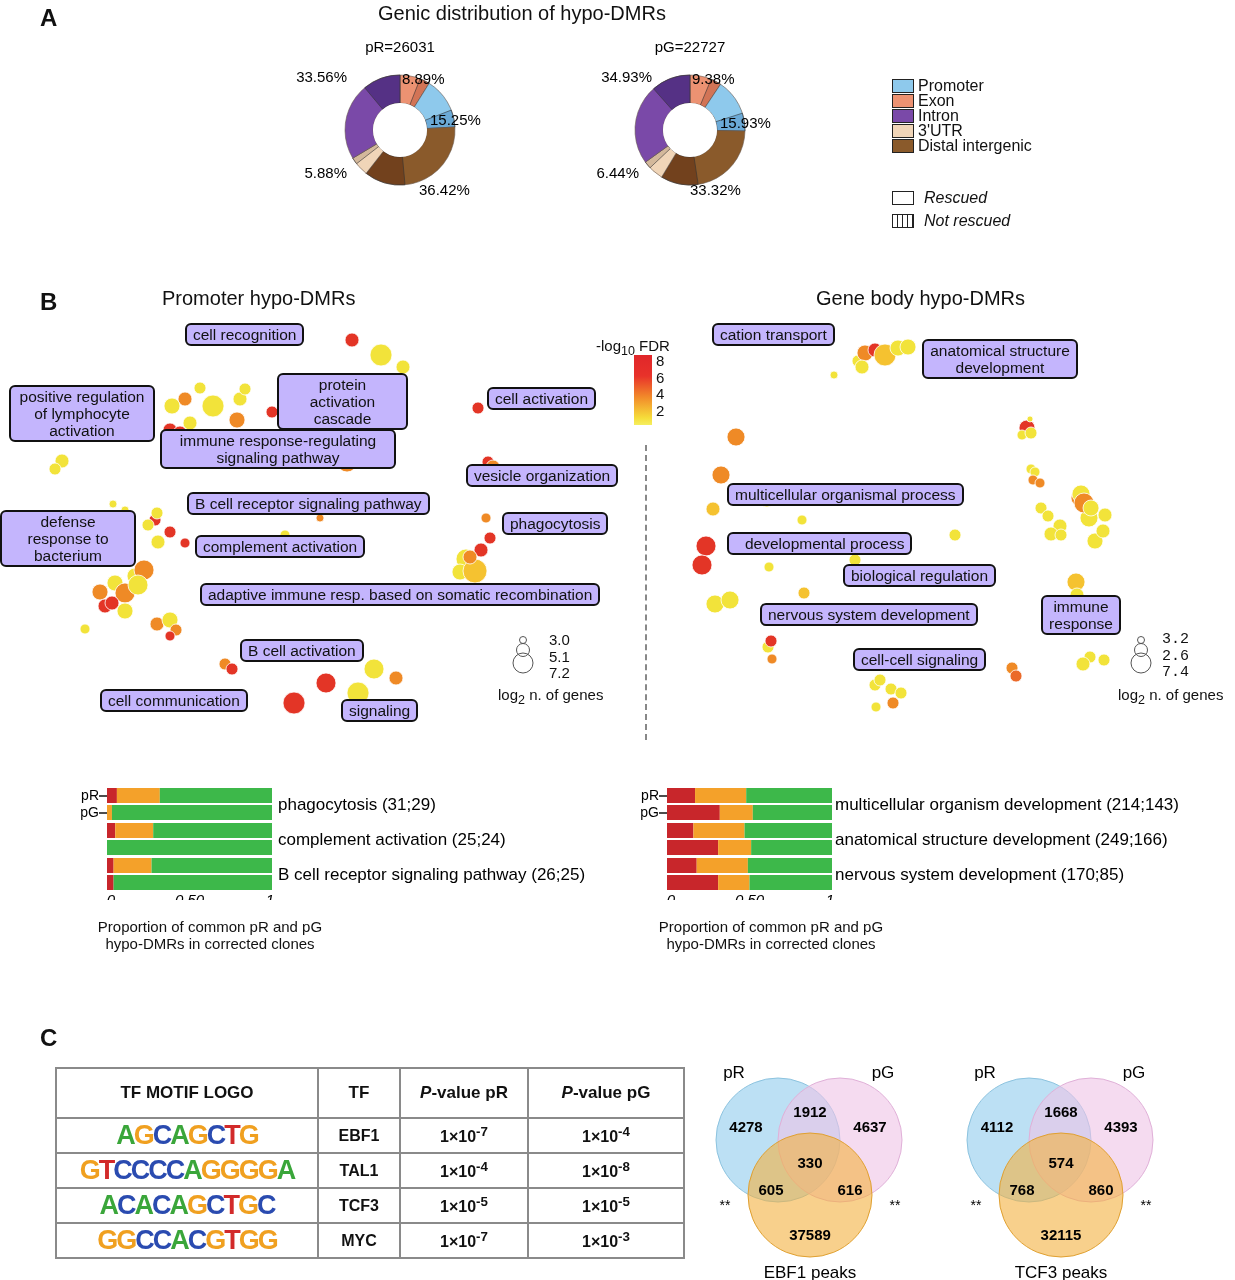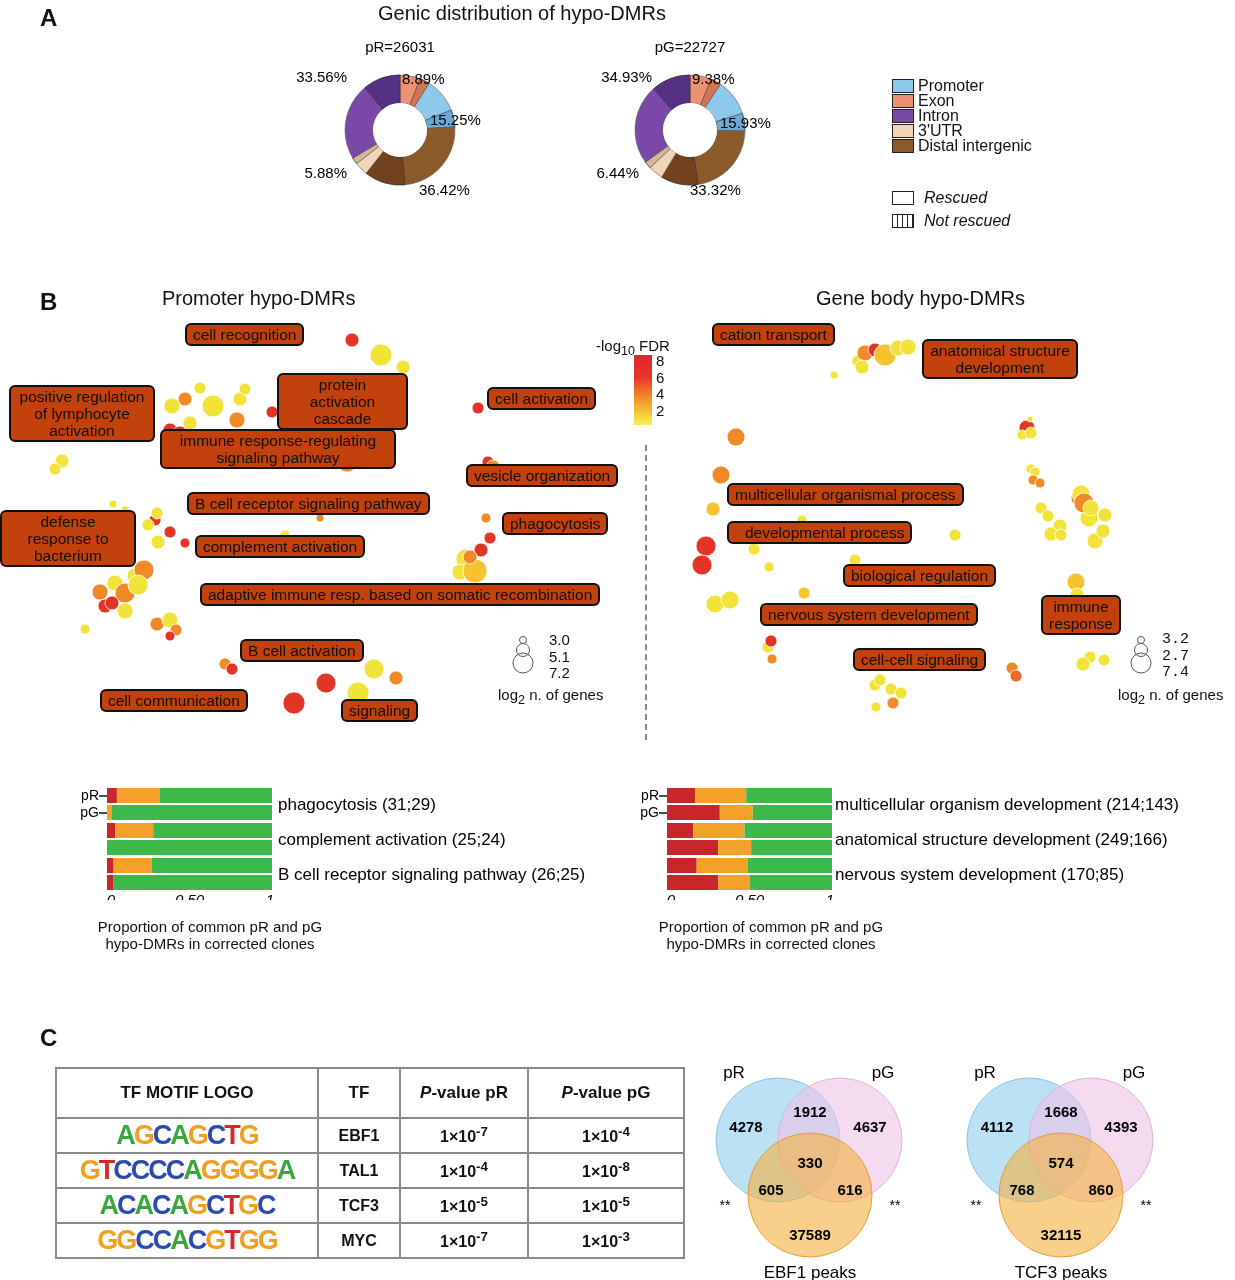--- a/index.html
+++ b/index.html
@@ -3,21 +3,21 @@
 <meta charset="utf-8">
 <style>
   body { margin:0; background:#fff; font-family:"Liberation Sans", sans-serif; color:#111; }
   #root { position:relative; width:1235px; height:1280px; overflow:hidden; }
   .abs { position:absolute; }
   .panel-letter { font-weight:bold; font-size:24px; }
   .title { font-size:20px; }
   svg text { font-family:"Liberation Sans", sans-serif; }
   .legend-row { display:flex; align-items:center; height:15px; font-size:16px; line-height:15px; }
   .sw { width:22px; height:14px; border:1.5px solid #222; margin-right:4px; box-sizing:border-box; }
-  .go-box { position:absolute; border:2px solid #111; border-radius:6px; background:#c2410c; padding:1px 6px; font-size:15.5px; line-height:17px; text-align:center; white-space:nowrap; }
+  .go-box { position:absolute; border:2px solid #111; border-radius:6px; background:#c4b5fd; padding:1px 6px; font-size:15.5px; line-height:17px; text-align:center; white-space:nowrap; }
   table.tf { border-collapse:collapse; font-size:16px; }
   table.tf td, table.tf th { border:2px solid #8a8a8a; text-align:center; font-weight:bold; }
   table.tf th { height:46px; font-size:17px; }
   table.tf td { height:31px; }
   .motif { font-weight:bold; font-size:27px; letter-spacing:-2px; font-family:"Liberation Sans", sans-serif; }
 </style>
 </head>
 <body>
 
 <div id="root">
@@ -256,21 +256,21 @@
   </div>
   <div class="abs" style="left:498px;top:686px;font-size:15px;"><span>log</span><sub>2</sub><span> n. of genes</span></div>
 
   <svg class="abs" style="left:1128px;top:632px;" width="30" height="50">
     <circle cx="13" cy="8" r="3.5" fill="none" stroke="#555"></circle>
       <circle cx="13" cy="18" r="6.5" fill="none" stroke="#555"></circle>
       <circle cx="13" cy="31" r="10" fill="none" stroke="#555"></circle>
   </svg>
   <div class="abs" style="left:1162px;top:632px;font-size:15px;line-height:16.5px;font-family:Liberation Mono, monospace;">
     <div>3.2</div>
-      <div>2.7</div>
+      <div>2.6</div>
       <div>7.4</div>
   </div>
   <div class="abs" style="left:1118px;top:686px;font-size:15px;"><span>log</span><sub>2</sub><span> n. of genes</span></div>
 
   <div id="goLabels">
       <div class="go-box" style="left: 185px; top: 323px;">cell recognition</div>
       <div class="go-box" style="left: 277px; top: 373px; white-space: normal; width: 115px;">protein activation cascade</div>
       <div class="go-box" style="left: 9px; top: 385px; white-space: normal; width: 130px;">positive regulation of lymphocyte activation</div>
       <div class="go-box" style="left: 487px; top: 387px;">cell activation</div>
       <div class="go-box" style="left: 160px; top: 429px; white-space: normal; width: 220px;">immune response-regulating signaling pathway</div>
@@ -279,21 +279,21 @@
       <div class="go-box" style="left: 0px; top: 510px; white-space: normal; width: 120px;">defense response to bacterium</div>
       <div class="go-box" style="left: 502px; top: 512px;">phagocytosis</div>
       <div class="go-box" style="left: 195px; top: 535px;">complement activation</div>
       <div class="go-box" style="left: 200px; top: 583px;">adaptive immune resp. based on somatic recombination</div>
       <div class="go-box" style="left: 240px; top: 639px;">B cell activation</div>
       <div class="go-box" style="left: 100px; top: 689px;">cell communication</div>
       <div class="go-box" style="left: 341px; top: 699px;">signaling</div>
       <div class="go-box" style="left: 712px; top: 323px;">cation transport</div>
       <div class="go-box" style="left: 922px; top: 339px; white-space: normal; width: 140px;">anatomical structure development</div>
       <div class="go-box" style="left: 727px; top: 483px;">multicellular organismal process</div>
-      <div class="go-box" style="left: 727px; top: 521px; padding-left: 16px;">developmental process</div>
+      <div class="go-box" style="left: 727px; top: 532px; padding-left: 16px;">developmental process</div>
       <div class="go-box" style="left: 843px; top: 564px;">biological regulation</div>
       <div class="go-box" style="left: 760px; top: 603px;">nervous system development</div>
       <div class="go-box" style="left: 1041px; top: 595px; white-space: normal; width: 64px;">immune response</div>
       <div class="go-box" style="left: 853px; top: 648px;">cell-cell signaling</div>
     </div>
 
   <svg class="abs" id="barsL" style="left:60px;top:780px;" width="590" height="120">
       <rect x="47" y="8" width="9.9" height="15" fill="#c8262b"></rect>
       <rect x="56.9" y="8" width="42.9" height="15" fill="#f4a12a"></rect>
       <rect x="99.8" y="8" width="112.2" height="15" fill="#3db84a"></rect>

